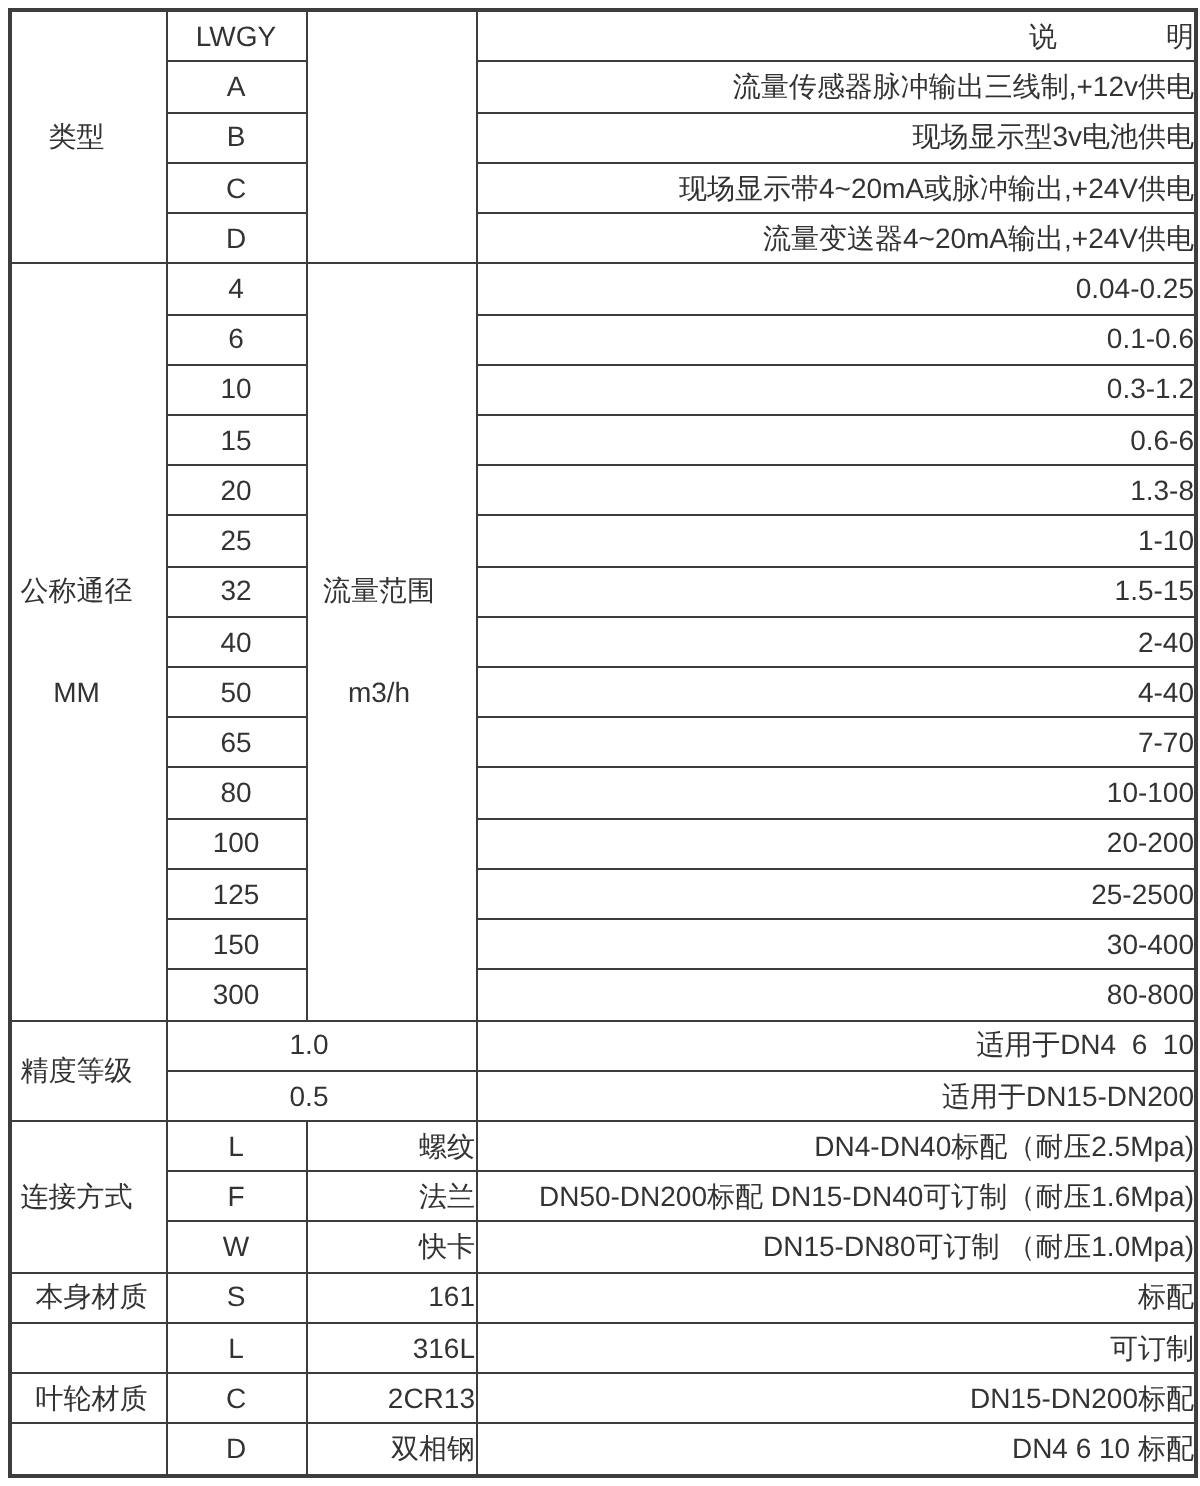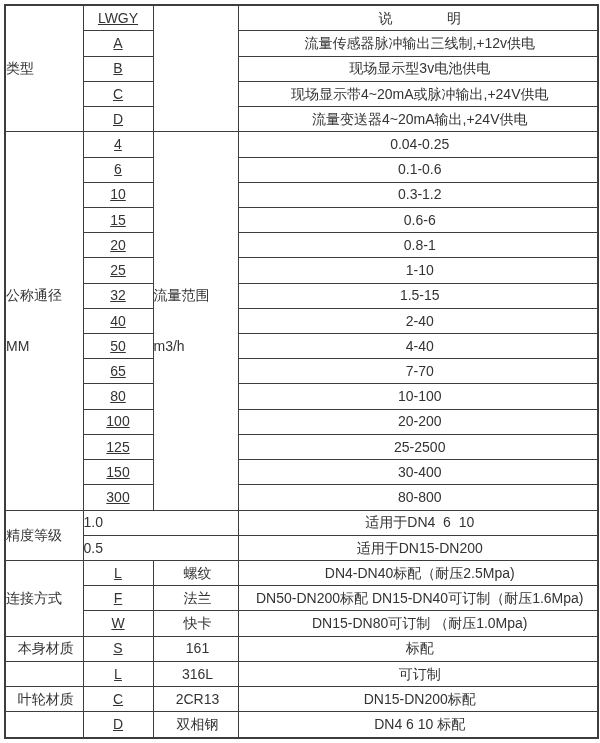--- a/index.html
+++ b/index.html
@@ -21,27 +21,27 @@
     border: 1px solid #3d3d3d;
     font-size: 14px;
     color: #333333;
     padding: 0;
     vertical-align: middle;
     white-space: pre-wrap;
     overflow: hidden;
     line-height: 1.2;
   }
   
-  td.lbl { text-align: left; padding-right: 12px; }
+  td.lbl { text-align: center; padding-right: 12px; }
   
   td.lbl-left { text-align: center; padding-left: 3px; }
   
-  td.code { text-align: center; text-decoration: underline; }
+  td.code { text-align: center; }
   
-  td.txt { text-align: center; padding-left: 4px; }
+  td.txt { text-align: right; padding-left: 4px; }
 </style>
 </head>
 <body>
 
 <table class="spec">
   <colgroup>
     <col style="width:78px">
     <col style="width:70px">
     <col style="width:85px">
     <col style="width:360px">
@@ -90,21 +90,21 @@
   <tr>
     <td class="code">10</td>
     <td class="txt">0.3-1.2</td>
   </tr>
   <tr>
     <td class="code">15</td>
     <td class="txt">0.6-6</td>
   </tr>
   <tr>
     <td class="code">20</td>
-    <td class="txt">0.8-1</td>
+    <td class="txt">1.3-8</td>
   </tr>
   <tr>
     <td class="code">25</td>
     <td class="txt">1-10</td>
   </tr>
   <tr>
     <td class="code">32</td>
     <td class="txt">1.5-15</td>
   </tr>
   <tr>

